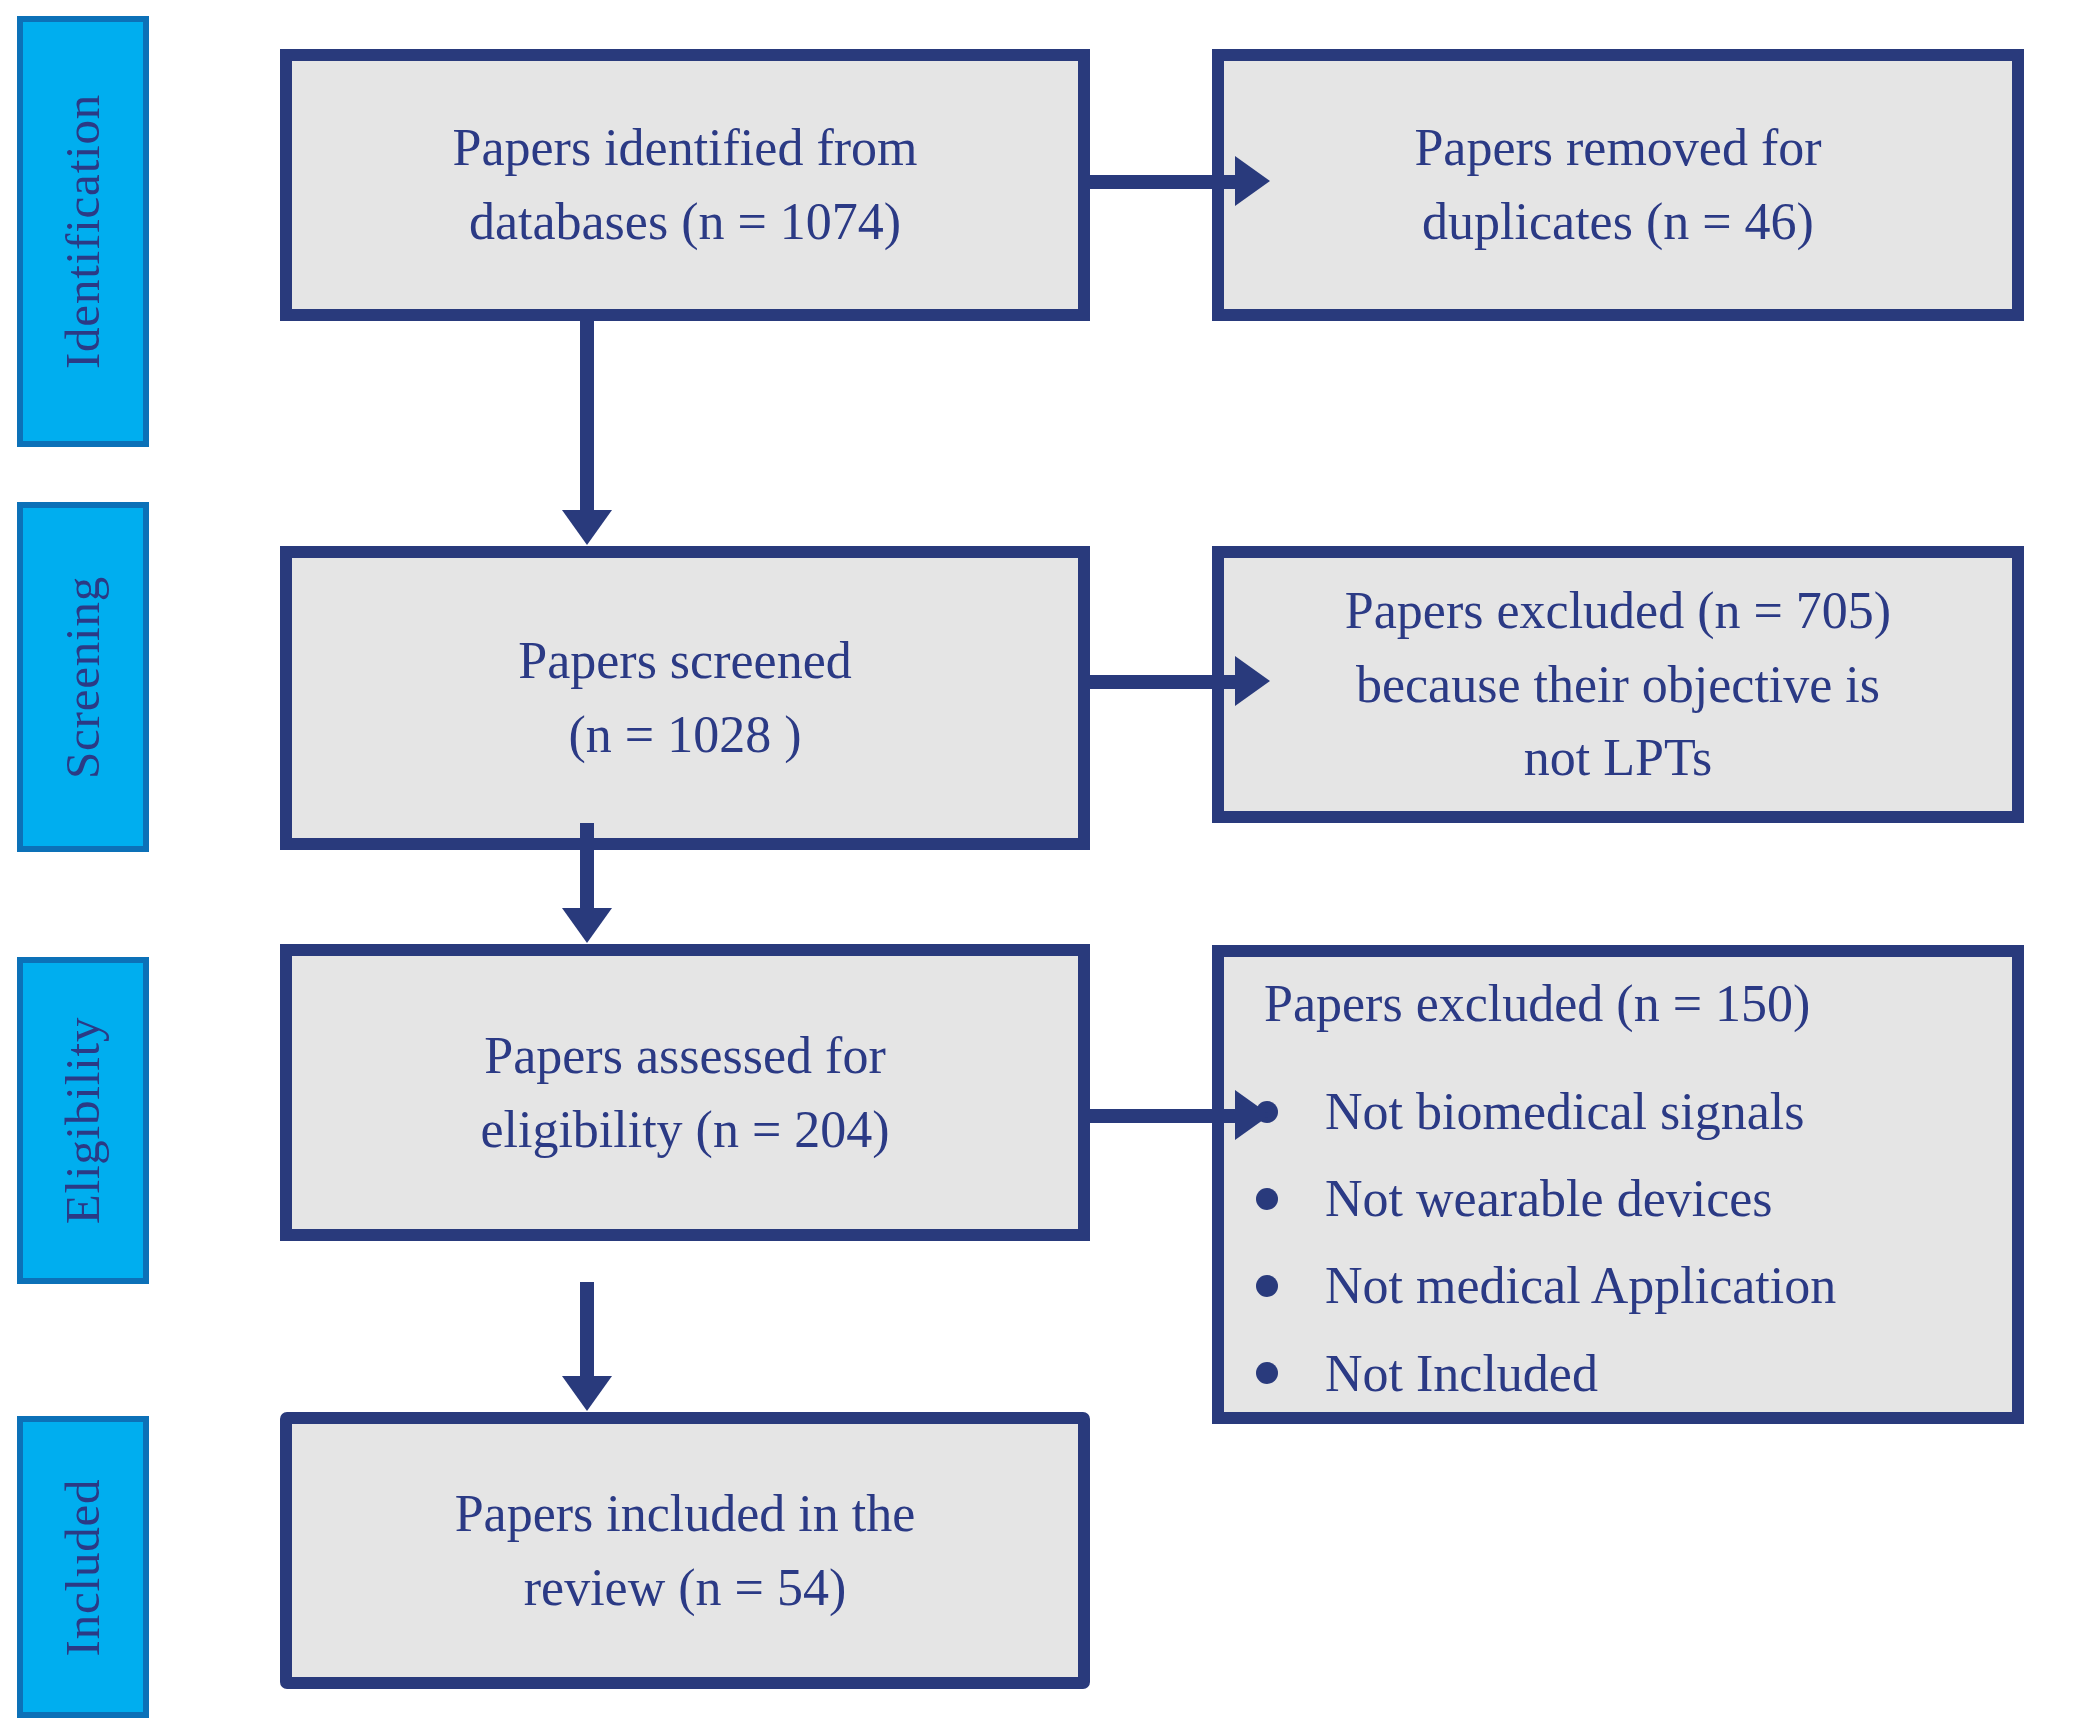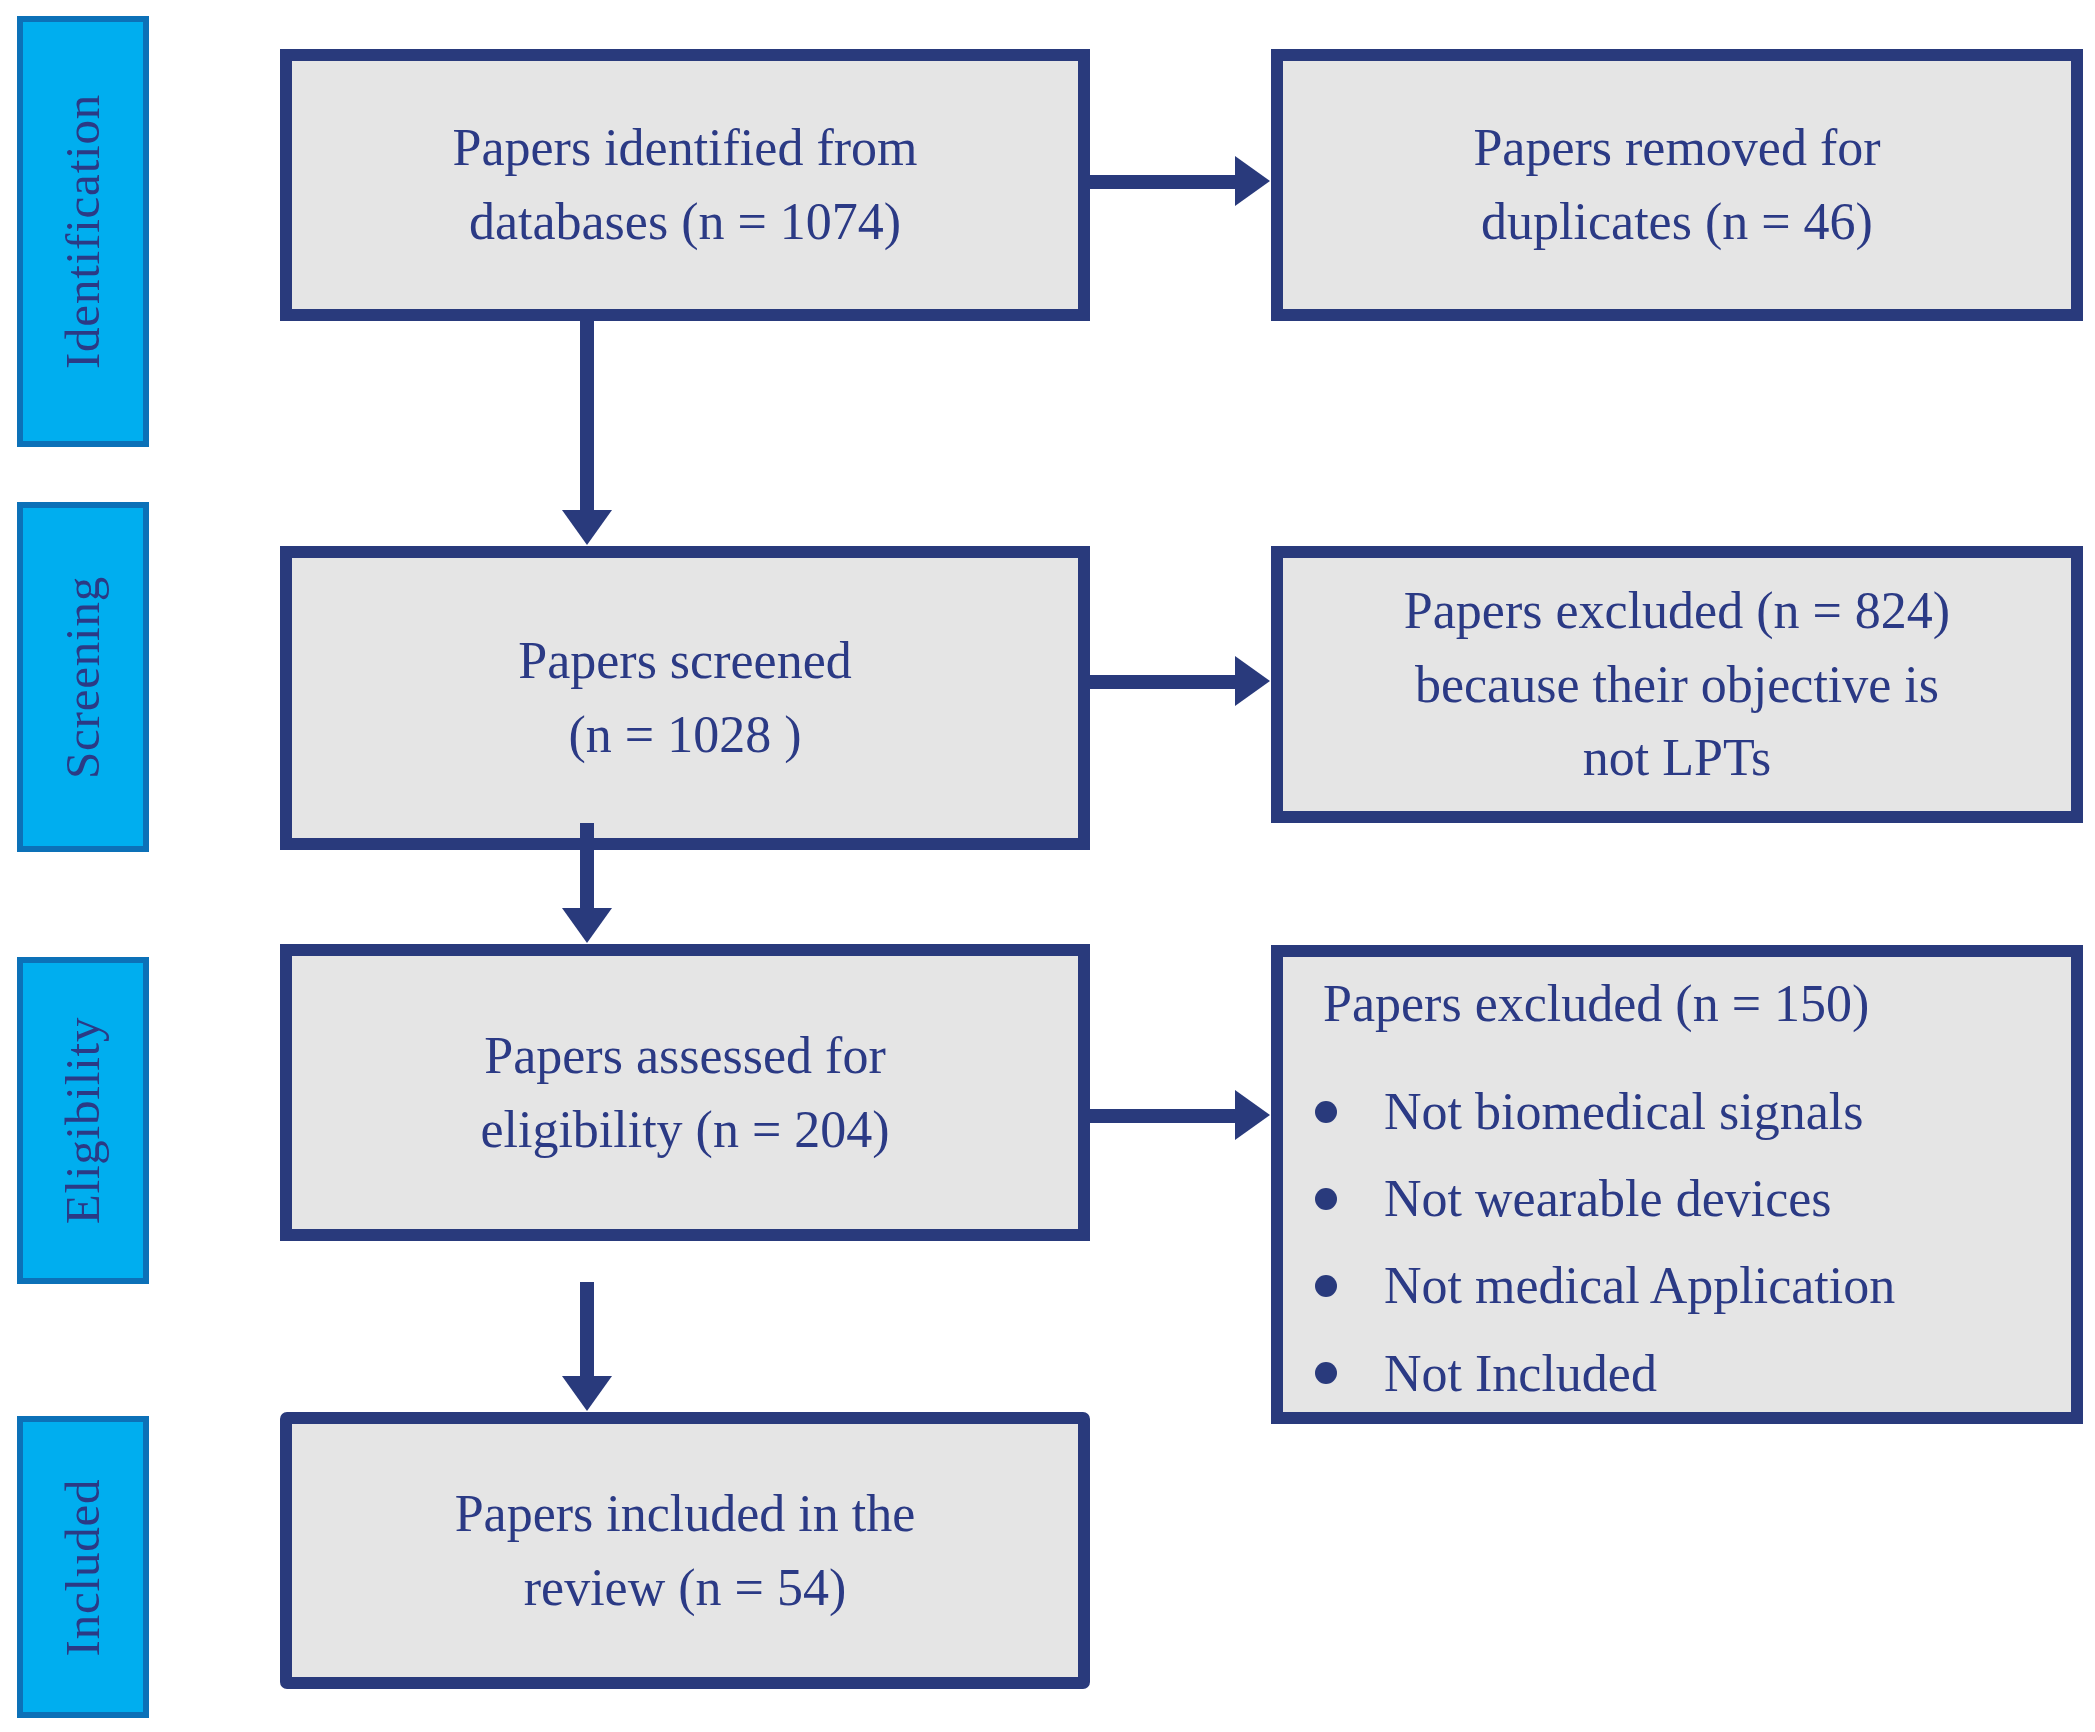--- a/index.html
+++ b/index.html
@@ -46,21 +46,21 @@
     display: flex;
     align-items: center;
     justify-content: center;
     text-align: center;
     font-size: 52px;
     line-height: 1.42;
   }
   .flow-box .box-text { white-space: pre-line; }
 
   .col-main { left: 280px;  width: 810px; }
-  .col-side { left: 1271px; width: 812px; }
+  .col-side { left: 1212px; width: 812px; }
   .box-identified { top: 49px;   height: 272px; }
   .box-screened   { top: 546px;  height: 304px; }
   .box-assessed   { top: 944px; height: 297px; }
   .box-included   { top: 1412px; height: 277px; border-radius: 7px; }
   .box-removed    { top: 49px;   height: 272px; }
   .box-excl-scr   { top: 546px;  height: 277px; }
   .box-excl-elig  { top: 945px; height: 479px;
                     flex-direction: column; align-items: flex-start;
                     justify-content: center; text-align: right; }
 
@@ -129,21 +129,21 @@
   <div class="flow-box col-main box-included">
     <span class="box-text">Papers included in the
 review (n = 54)</span>
   </div>
 
   <div class="flow-box col-side box-removed">
     <span class="box-text">Papers removed for
 duplicates (n = 46)</span>
   </div>
   <div class="flow-box col-side box-excl-scr">
-    <span class="box-text">Papers excluded (n = 824)
+    <span class="box-text">Papers excluded (n = 705)
 because their objective is
 not LPTs</span>
   </div>
   <div class="flow-box col-side box-excl-elig">
     <p class="excl-heading">Papers excluded (n = 150)</p>
     <ul class="excl-list">
       <li>
         <span class="bullet-dot"></span>
         <span>Not biomedical signals</span>
       </li>

